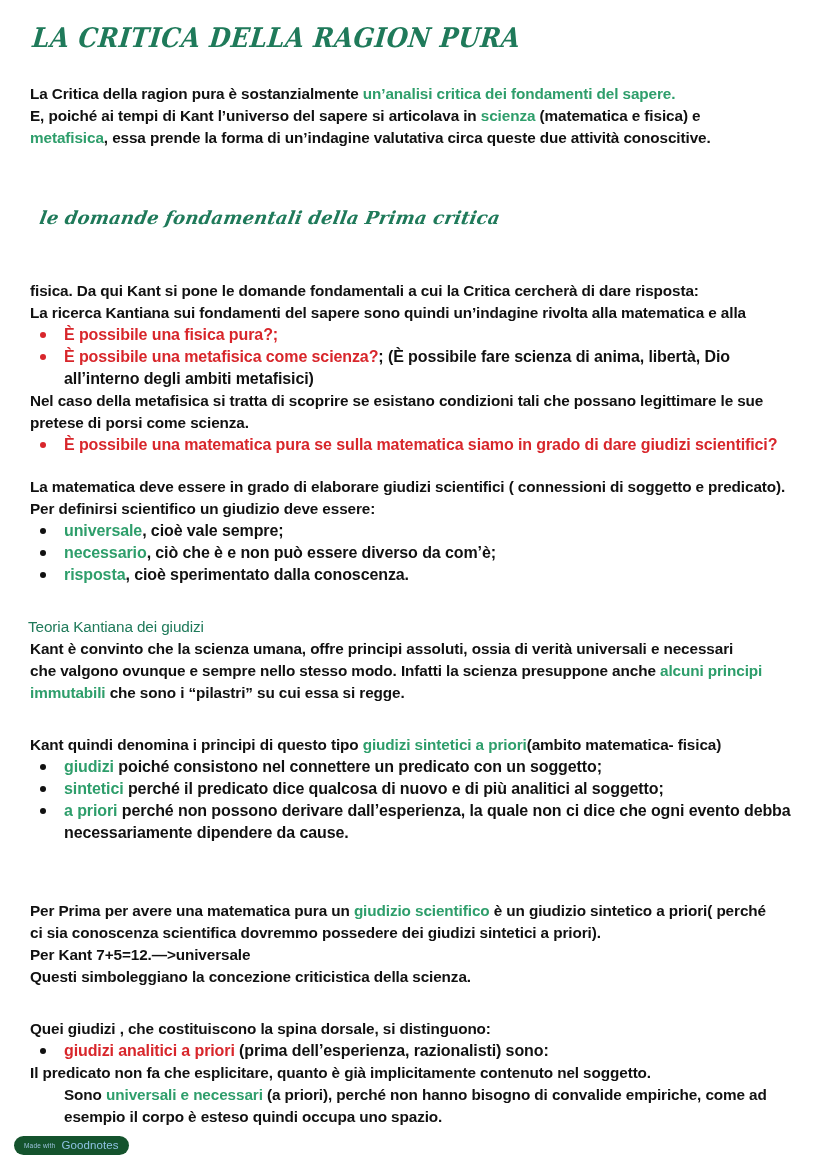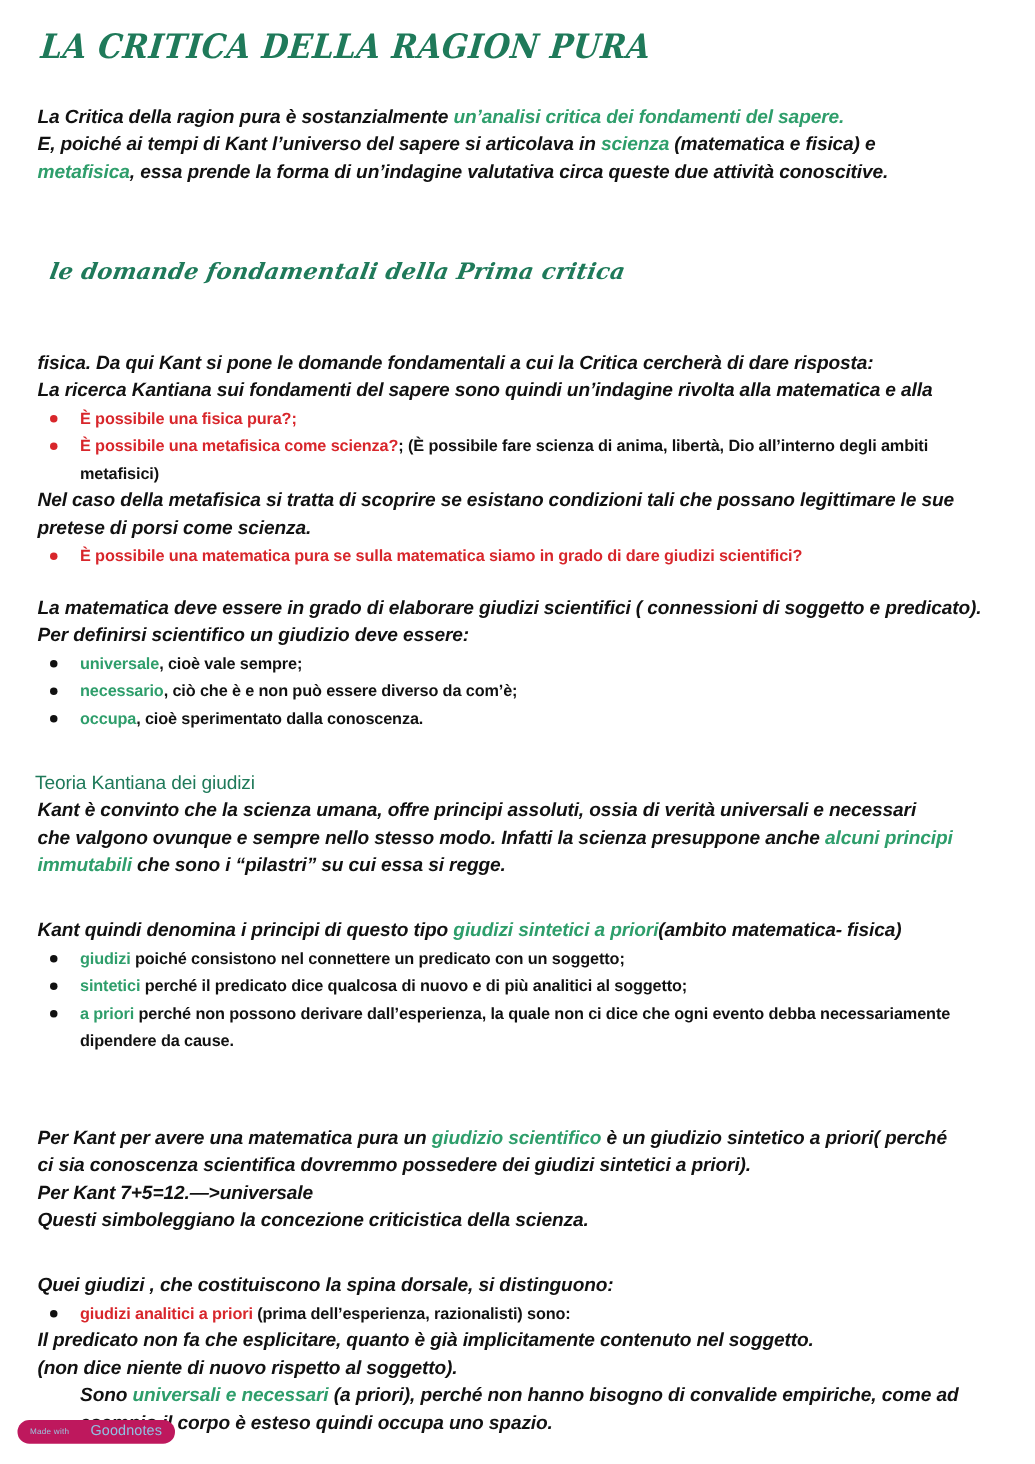--- a/index.html
+++ b/index.html
@@ -55,21 +55,21 @@
   .body-block {
     font-family: "Liberation Sans Narrow", "Liberation Sans", sans-serif;
     font-weight: bold;
     font-size: 15.3px;
     line-height: 22px;
     color: #111111;
     letter-spacing: -0.1px;
     margin: 0;
     padding-left: 2px;
   }
-  .body-block p { margin: 0; font-style: italic; }
+  .body-block p { margin: 0; }
 
   .green { color: #2E9E6B; }
   .red   { color: #D8262B; }
 
   .head-green {
     color: #1F7A5A;
     font-family: "Liberation Sans Narrow", "Liberation Sans", sans-serif;
     font-weight: normal;
     font-size: 15.3px;
     line-height: 22px;
@@ -80,21 +80,21 @@
   ul.bullets {
     list-style: none;
     margin: 0;
     padding: 0;
   }
   ul.bullets > li {
     position: relative;
     padding-left: 36px;
     font-family: "Liberation Sans Narrow", "Liberation Sans", sans-serif;
     font-weight: bold;
-    font-size: 13px;
+    font-size: 16px;
     line-height: 22px;
     color: #111111;
     letter-spacing: -0.1px;
   }
   ul.bullets > li::before {
     content: "";
     position: absolute;
     left: 12px;
     top: 8px;
     width: 6px;
@@ -114,22 +114,22 @@
     padding-left: 36px;
   }
 
   
   .watermark {
     position: absolute;
     left: 14px;
     bottom: 16px;
     display: inline-flex;
     align-items: center;
-    gap: 17px;
-    background: #be185d;
+    gap: 6px;
+    background: #14532d;
     border-radius: 11px;
     padding: 3px 10px 4px 10px;
   }
   .watermark .made-with {
     color: #9CC3DE;
     font-size: 6.5px;
     font-family: "Liberation Sans", sans-serif;
     letter-spacing: 0.2px;
   }
   .watermark .brand {
@@ -201,21 +201,21 @@
   </div>
 
   <ul class="bullets">
     <li>
       <span class="green">universale</span><span>, cioè vale sempre;</span>
     </li>
     <li>
       <span class="green">necessario</span><span>, ciò che è e non può essere diverso da com’è;</span>
     </li>
     <li>
-      <span class="green">occupa</span><span>, cioè sperimentato dalla conoscenza.</span>
+      <span class="green">risposta</span><span>, cioè sperimentato dalla conoscenza.</span>
     </li>
   </ul>
 
   <div class="gap-lg"></div>
 
   <div class="head-green">Teoria Kantiana dei giudizi</div>
 
   <div class="body-block">
     <p>Kant è convinto che la scienza umana, offre principi assoluti, ossia di verità universali e necessari</p>
     <p>
@@ -244,21 +244,21 @@
     <li>
       <span class="green">a priori</span><span> perché non possono derivare dall’esperienza, la quale non ci dice che ogni evento debba necessariamente dipendere da cause.</span>
     </li>
   </ul>
 
   <div class="gap-xl"></div>
   <div style="height:12px"></div>
 
   <div class="body-block">
     <p>
-      <span>Per Kant per avere una matematica pura un </span><span class="green">giudizio scientifico</span><span> è un giudizio sintetico a priori( perché</span>
+      <span>Per Prima per avere una matematica pura un </span><span class="green">giudizio scientifico</span><span> è un giudizio sintetico a priori( perché</span>
     </p>
     <p>ci sia conoscenza scientifica  dovremmo possedere dei giudizi sintetici a priori).</p>
     <p>Per Kant 7+5=12.—&gt;universale</p>
     <p>Questi simboleggiano la concezione criticistica della scienza.</p>
   </div>
 
   <div class="gap-lg"></div>
 
   <div class="body-block">
     <p>Quei giudizi , che costituiscono la spina dorsale, si distinguono:</p>
@@ -266,21 +266,20 @@
 
   <ul class="bullets">
     <li>
       <span class="red">giudizi analitici a priori</span><span> (prima dell’esperienza, razionalisti) sono:</span>
     </li>
   </ul>
 
 
   <div class="body-block">
     <p>Il predicato non fa che esplicitare, quanto è già implicitamente contenuto nel soggetto.</p>
-    <p>(non dice niente di nuovo rispetto al soggetto).</p>
   </div>
 
   <div class="body-block sub-indent-2">
     <p>
       <span> Sono </span><span class="green">universali e necessari</span><span> (a priori), perché non hanno bisogno di convalide empiriche, come ad</span>
     </p>
     <p>esempio il corpo è esteso quindi occupa uno spazio.</p>
   </div>
 
   <div class="watermark">

